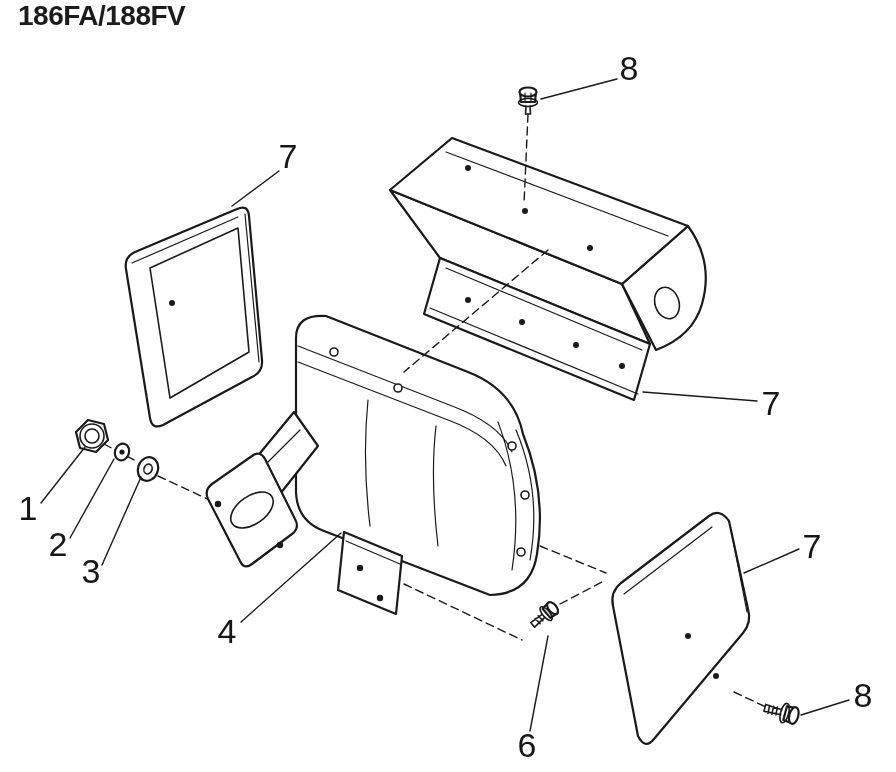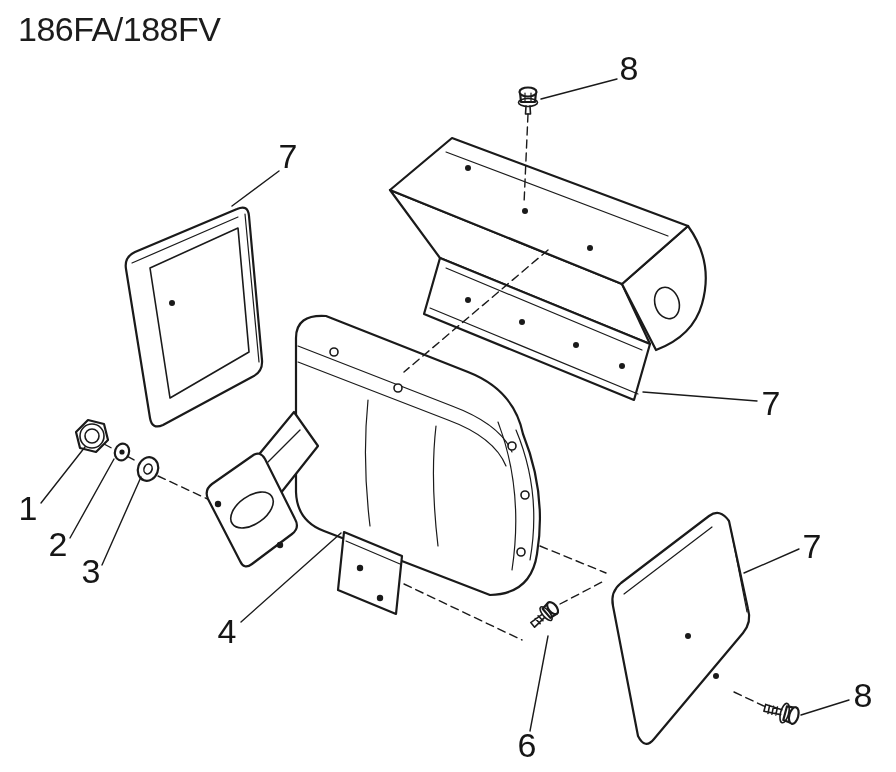--- a/index.html
+++ b/index.html
@@ -17,23 +17,23 @@
   }
   .diagram-svg {
     position: absolute;
     left: 0; top: 0;
     width: 896px;
     height: 772px;
   }
   .title {
     position: absolute;
     left: 18px;
-    top: 10px;
-    font-size: 34px;
-    font-weight: 400;
+    top: 0;
+    font-size: 28px;
+    font-weight: 700;
     letter-spacing: -0.5px;
     color: #1c1c1c;
     white-space: nowrap;
   }
   .callout {
     position: absolute;
     transform: translate(-50%, -50%);
     font-size: 34px;
     font-weight: 400;
     color: #161616;

